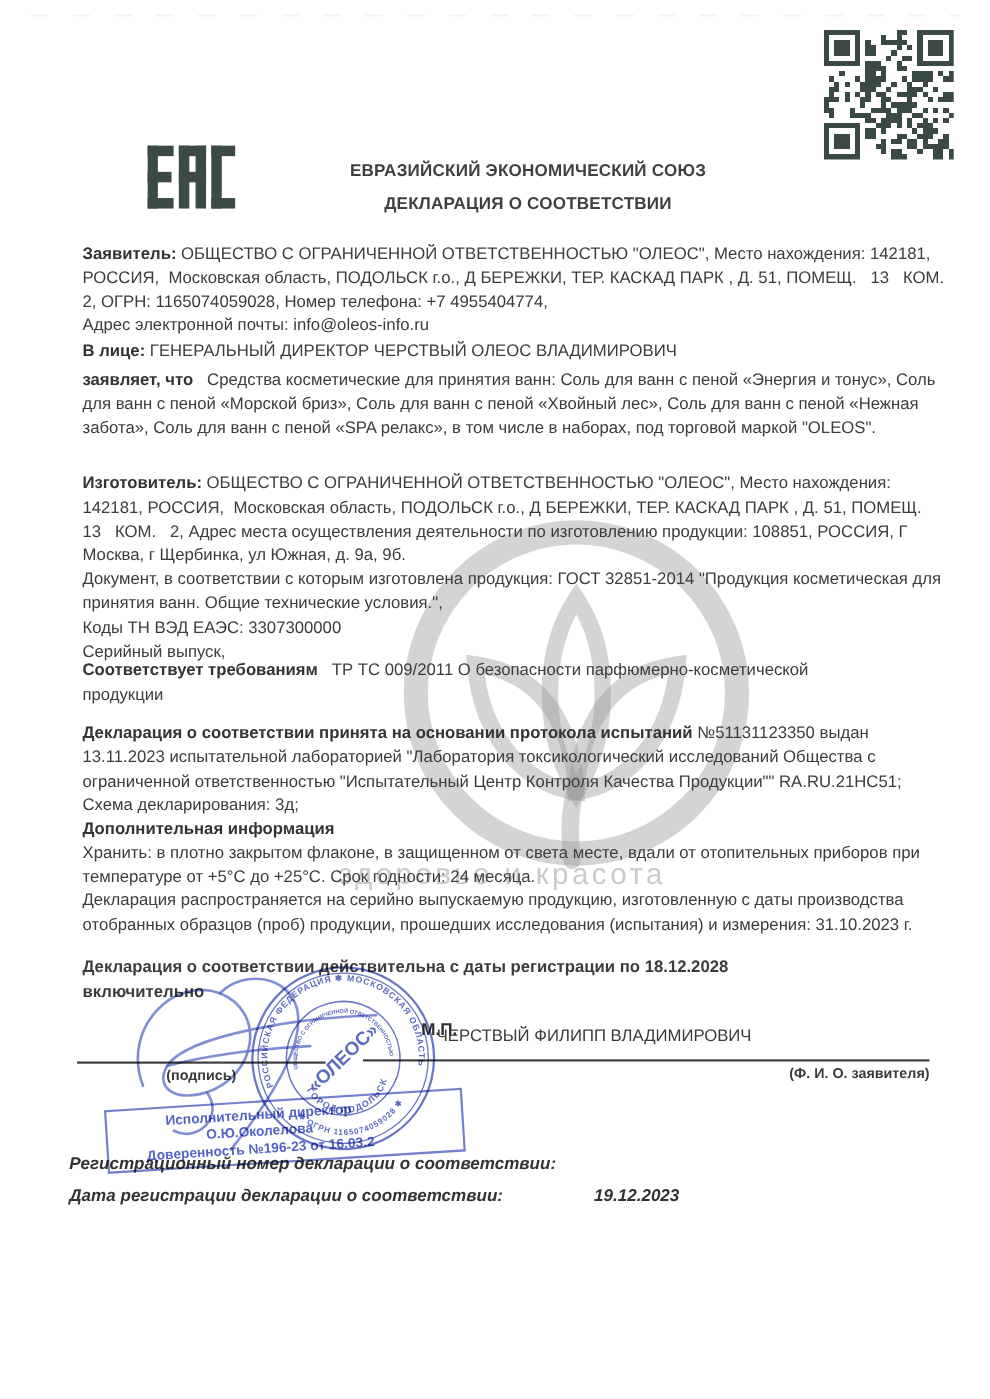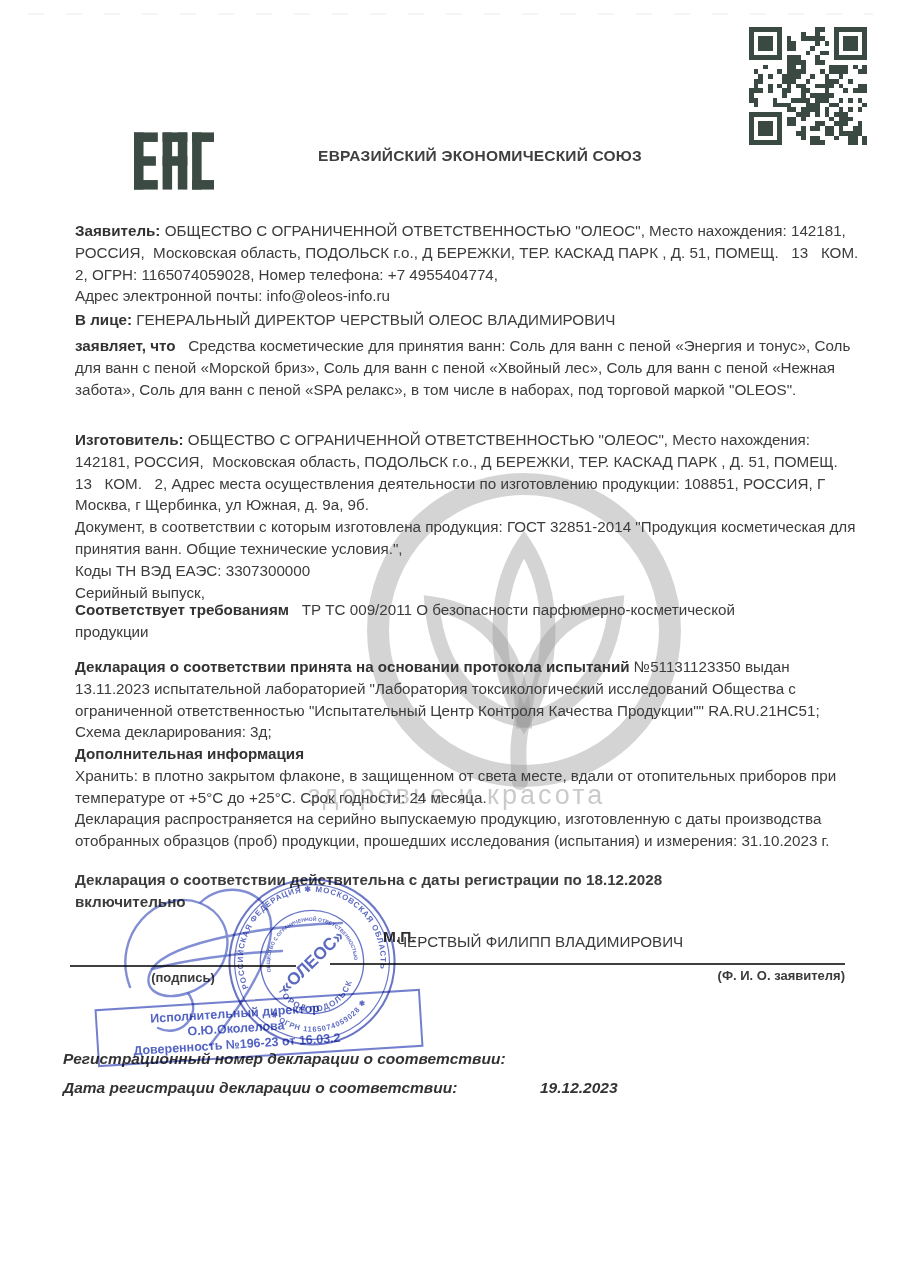--- a/index.html
+++ b/index.html
@@ -284,20 +284,21 @@
         <rect x="14" y="24" width="1" height="1"></rect>
         <rect x="15" y="24" width="1" height="1"></rect>
         <rect x="21" y="24" width="1" height="1"></rect>
         <rect x="22" y="24" width="1" height="1"></rect>
         <rect x="24" y="24" width="1" height="1"></rect>
       </g>
   </svg>
 
   <div class="titles">
     <div class="title1">ЕВРАЗИЙСКИЙ ЭКОНОМИЧЕСКИЙ СОЮЗ</div>
+    <div class="title2">ДЕКЛАРАЦИЯ О СООТВЕТСТВИИ</div>
   </div>
 
   <div class="body">
     <p class="p1"><b>Заявитель:</b><span> ОБЩЕСТВО С ОГРАНИЧЕННОЙ ОТВЕТСТВЕННОСТЬЮ "ОЛЕОС", Место нахождения: 142181, РОССИЯ,  Московская область, ПОДОЛЬСК г.о., Д БЕРЕЖКИ, ТЕР. КАСКАД ПАРК , Д. 51, ПОМЕЩ.   13   КОМ.   2, ОГРН: 1165074059028, Номер телефона: +7 4955404774,
 Адрес электронной почты: info@oleos-info.ru</span></p>
     <p class="p2"><b>В лице:</b><span> ГЕНЕРАЛЬНЫЙ ДИРЕКТОР ЧЕРСТВЫЙ ОЛЕОС ВЛАДИМИРОВИЧ</span></p>
     <p class="p3"><b>заявляет, что</b><span>   Средства косметические для принятия ванн: Соль для ванн с пеной «Энергия и тонус», Соль для ванн с пеной «Морской бриз», Соль для ванн с пеной «Хвойный лес», Соль для ванн с пеной «Нежная забота», Соль для ванн с пеной «SPA релакс», в том числе в наборах, под торговой маркой "OLEOS".</span></p>
     <p class="p4"><b>Изготовитель:</b><span> ОБЩЕСТВО С ОГРАНИЧЕННОЙ ОТВЕТСТВЕННОСТЬЮ "ОЛЕОС", Место нахождения: 142181, РОССИЯ,  Московская область, ПОДОЛЬСК г.о., Д БЕРЕЖКИ, ТЕР. КАСКАД ПАРК , Д. 51, ПОМЕЩ.   13   КОМ.   2, Адрес места осуществления деятельности по изготовлению продукции: 108851, РОССИЯ, Г Москва, г Щербинка, ул Южная, д. 9а, 9б.
 Документ, в соответствии с которым изготовлена продукция: ГОСТ 32851-2014 "Продукция косметическая для принятия ванн. Общие технические условия.",
 Коды ТН ВЭД ЕАЭС: 3307300000

